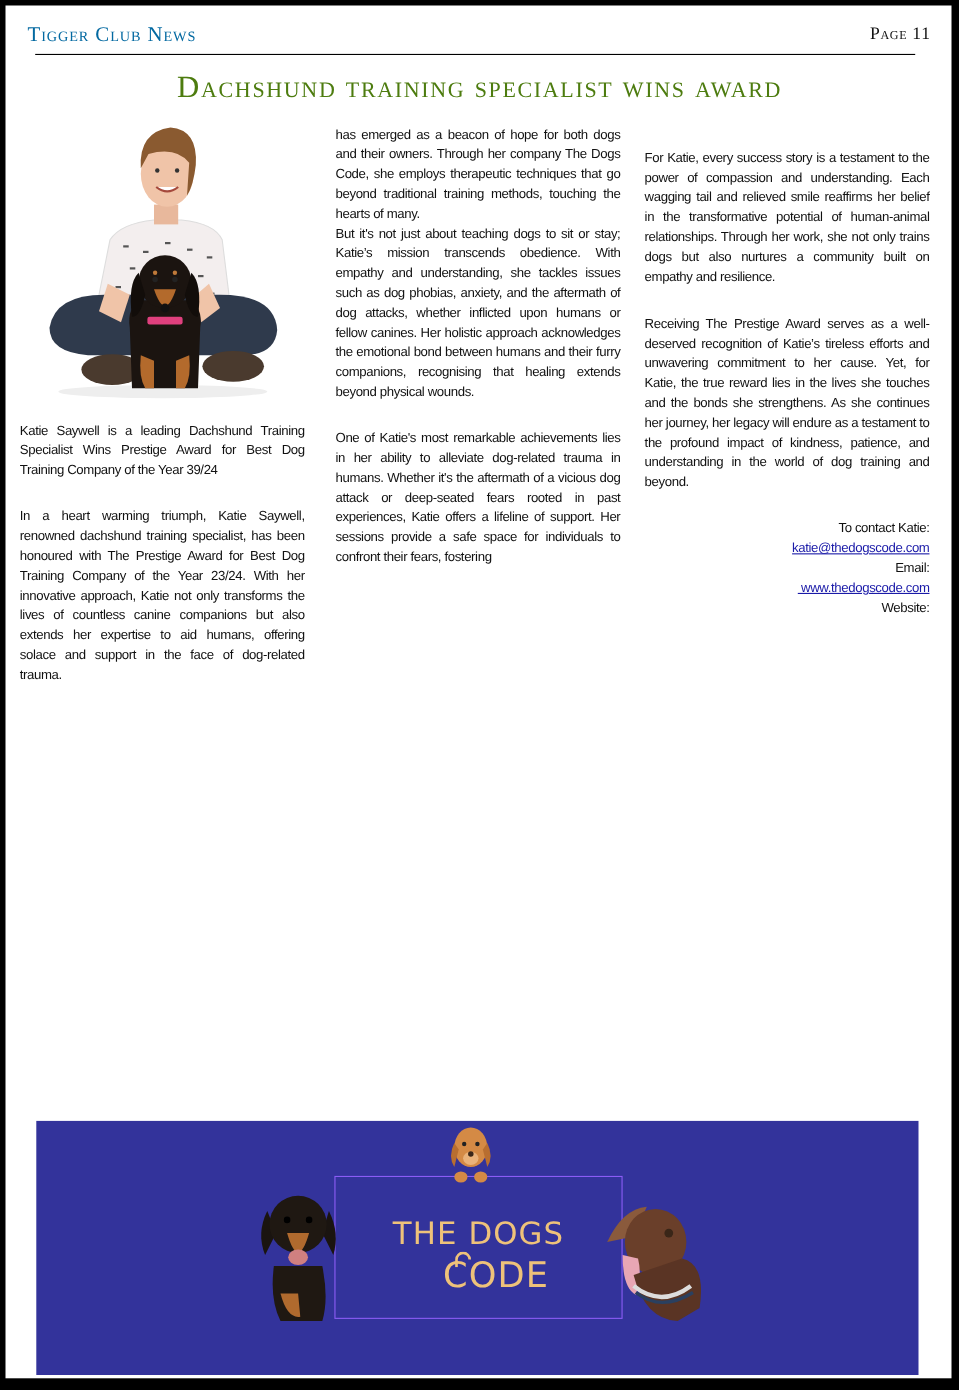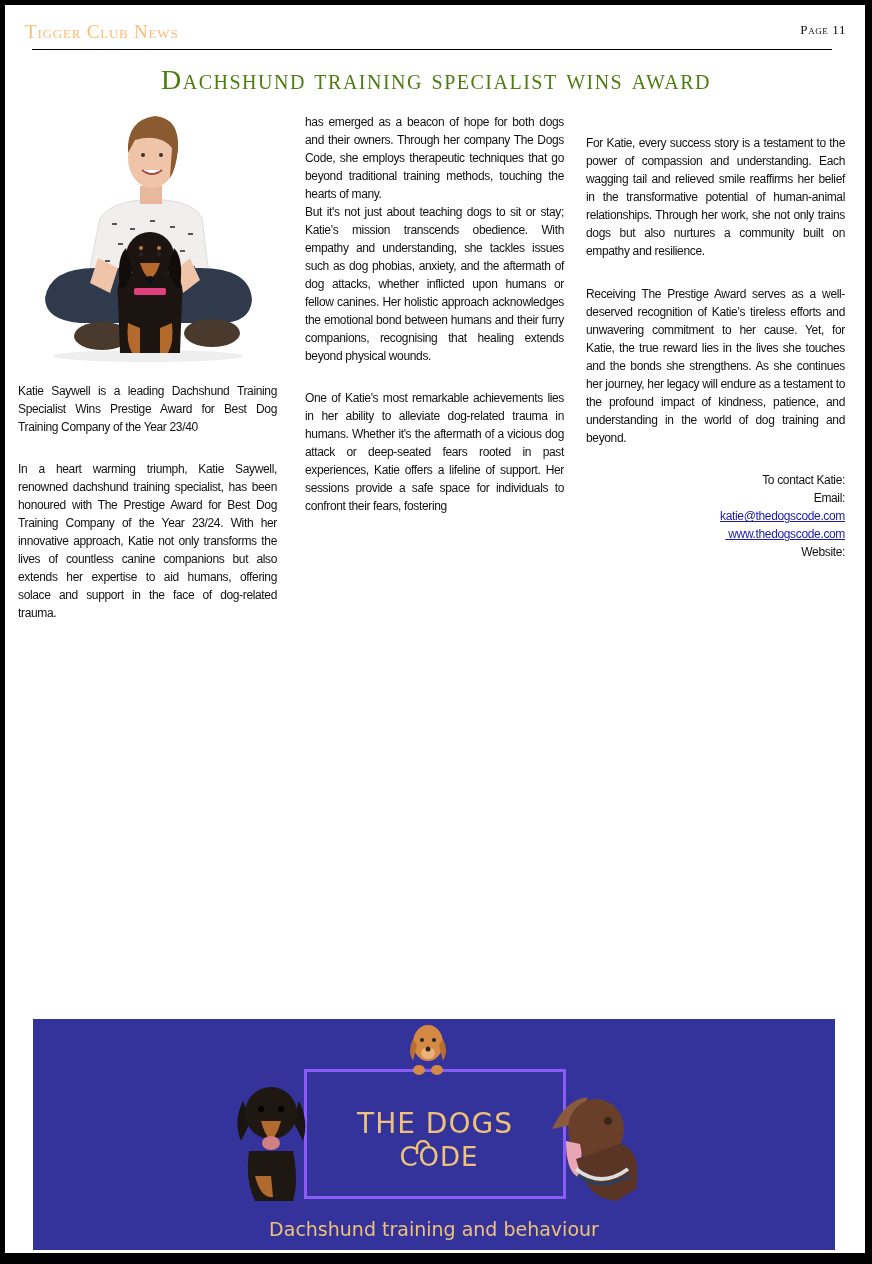--- a/index.html
+++ b/index.html
@@ -10,26 +10,26 @@
     position: absolute; left: 5px; top: 5px; width: 860px; height: 1250px;
     background: #fff;
   }
   .page-frame-right { position: absolute; right: 0; top: 0; width: 2px; height: 1256px; background: #000; }
   .page-bottom-line1 { position: absolute; left: 0; top: 1253px; width: 872px; height: 3px; background: #000; }
   .page-bottom-line2 { position: absolute; left: 0; top: 1259px; width: 872px; height: 5px; background: #000; }
 
   .hdr-title {
     position: absolute; left: 25px; top: 21px;
     font-family: "Liberation Serif", serif; font-variant: small-caps;
-    font-size: 19px; letter-spacing: 0.8px; color: #fdba74;
+    font-size: 19px; letter-spacing: 0.8px; color: #0369a1;
   }
   .hdr-page {
     position: absolute; right: 26px; top: 22px;
     font-family: "Liberation Serif", serif; font-variant: small-caps;
-    font-size: 13px; letter-spacing: 0.6px; color: #111;
+    font-size: 16px; letter-spacing: 0.6px; color: #111;
   }
   .hdr-rule { position: absolute; left: 32px; top: 49px; width: 800px; height: 1px; background: #000; }
 
   .article-title {
     position: absolute; left: 0; top: 64px; width: 872px; text-align: center;
     font-family: "Liberation Serif", serif; font-variant: small-caps;
     font-size: 28px; letter-spacing: 1.5px; color: #4d7c0f; font-weight: normal;
   }
 
   .col {
@@ -49,28 +49,28 @@
   }
 
   .link { color: #1a1aa8; text-decoration: underline; }
 
   .banner {
     position: absolute; left: 33px; top: 1019px; width: 802px; height: 231px;
     background: #33339b; overflow: hidden;
   }
   .logo-frame {
     position: absolute; left: 271px; top: 50px; width: 262px; height: 130px;
-    border: 3px solid #8b5cf6;
+    border: 1px solid #8b5cf6;
   }
   .logo-line1, .logo-line2 {
     position: absolute; width: 100%; text-align: center;
     font-family: "DejaVu Sans", sans-serif; color: #eec27a; font-weight: normal;
   }
   .logo-line1 { top: 35px; font-size: 28px; letter-spacing: 1px; left: 0; }
-  .logo-line2 { top: 70px; font-size: 26px; letter-spacing: 1px; left: 4px; }
+  .logo-line2 { top: 70px; font-size: 32px; letter-spacing: 1px; left: 16px; }
   .tagline {
     position: absolute; left: 0; top: 199px; width: 802px; text-align: center;
     font-family: "DejaVu Sans", sans-serif; font-size: 19px; color: #eec27a;
   }
   .dog { position: absolute; }
 </style>
 </head>
 <body>
 
 <div class="page"></div>
@@ -140,43 +140,43 @@
     <circle cx="101" cy="146" r="2.5" fill="#222"></circle>
       <circle cx="119" cy="146" r="2.5" fill="#222"></circle>
     <circle cx="101" cy="140" r="2" fill="#c07a3a"></circle>
       <circle cx="119" cy="140" r="2" fill="#c07a3a"></circle>
 
     <rect x="94" y="180" width="32" height="7" rx="2" fill="#e0407e"></rect>
   </svg>
 </div>
 
 <div class="col col-1">
-  <p>Katie Saywell is a leading Dachshund Training Specialist Wins Prestige Award for Best Dog Training Company of the Year 23/40</p>
+  <p>Katie Saywell is a leading Dachshund Training Specialist Wins Prestige Award for Best Dog Training Company of the Year 39/24</p>
   <div class="gap"></div>
   <p>In a heart warming triumph, Katie Saywell, renowned dachshund training specialist, has been honoured with The Prestige Award for Best Dog Training Company of the Year 23/24. With her innovative approach, Katie not only transforms the lives of countless canine companions but also extends her expertise to aid humans, offering solace and support in the face of dog-related trauma.</p>
   <div class="gap"></div>
 </div>
 
 <div class="col col-2">
   <p>has emerged as a beacon of hope for both dogs and their owners. Through her company The Dogs Code, she employs therapeutic techniques that go beyond traditional training methods, touching the hearts of many.</p>
   <p>But it's not just about teaching dogs to sit or stay; Katie’s mission transcends obedience. With empathy and understanding, she tackles issues such as dog phobias, anxiety, and the aftermath of dog attacks, whether inflicted upon humans or fellow canines. Her holistic approach acknowledges the emotional bond between humans and their furry companions, recognising that healing extends beyond physical wounds.</p>
   <div class="gap"></div>
   <p>One of Katie's most remarkable achievements lies in her ability to alleviate dog-related trauma in humans. Whether it's the aftermath of a vicious dog attack or deep-seated fears rooted in past experiences, Katie offers a lifeline of support. Her sessions provide a safe space for individuals to confront their fears, fostering</p>
 </div>
 
 <div class="col col-3">
   <div class="gap"></div>
   <p>For Katie, every success story is a testament to the power of compassion and understanding. Each wagging tail and relieved smile reaffirms her belief in the transformative potential of human-animal relationships. Through her work, she not only trains dogs but also nurtures a community built on empathy and resilience.</p>
   <div class="gap"></div>
   <p>Receiving The Prestige Award serves as a well-deserved recognition of Katie’s tireless efforts and unwavering commitment to her cause. Yet, for Katie, the true reward lies in the lives she touches and the bonds she strengthens. As she continues her journey, her legacy will endure as a testament to the profound impact of kindness, patience, and understanding in the world of dog training and beyond.</p>
   <div class="gap"></div>
   <div style="text-align:right;">
     <div>To contact Katie:</div>
+    <div><a class="link">katie@thedogscode.com</a></div>
     <div>Email:</div>
-    <div><a class="link">katie@thedogscode.com</a></div>
     <div><a class="link" style="white-space:pre;"> www.thedogscode.com</a></div>
     <div>Website:</div>
   </div>
 </div>
 
 <div class="banner">
   <div class="logo-frame">
     <div class="logo-line1">THE DOGS</div>
     <div class="logo-line2">CODE</div>
     <svg style="position:absolute;left:106px;top:68px;" width="20" height="14" viewBox="0 0 20 14">
@@ -211,14 +211,13 @@
   <svg class="dog" style="left:513px;top:70px;" width="100" height="116" viewBox="0 0 100 116">
     <path d="M6 40 Q20 10 42 8 L30 35 Z" fill="#8a5a3c"></path>
     <ellipse cx="50" cy="40" rx="28" ry="30" fill="#6a3f2a"></ellipse>
     <path d="M20 52 Q20 82 32 88 Q38 70 34 55 Z" fill="#e8a6b4"></path>
     <circle cx="62" cy="32" r="4" fill="#3a2618"></circle>
     <path d="M30 70 Q40 110 70 112 L90 100 Q96 60 74 55 Z" fill="#5a3424"></path>
     <path d="M30 80 Q55 100 82 80" stroke="#ddd" stroke-width="4" fill="none"></path>
     <path d="M32 86 Q55 104 84 86" stroke="#2a4060" stroke-width="3" fill="none"></path>
   </svg>
 
-  <div class="tagline">Dachshund training and behaviour</div>
 </div>
 
 </body></html>

